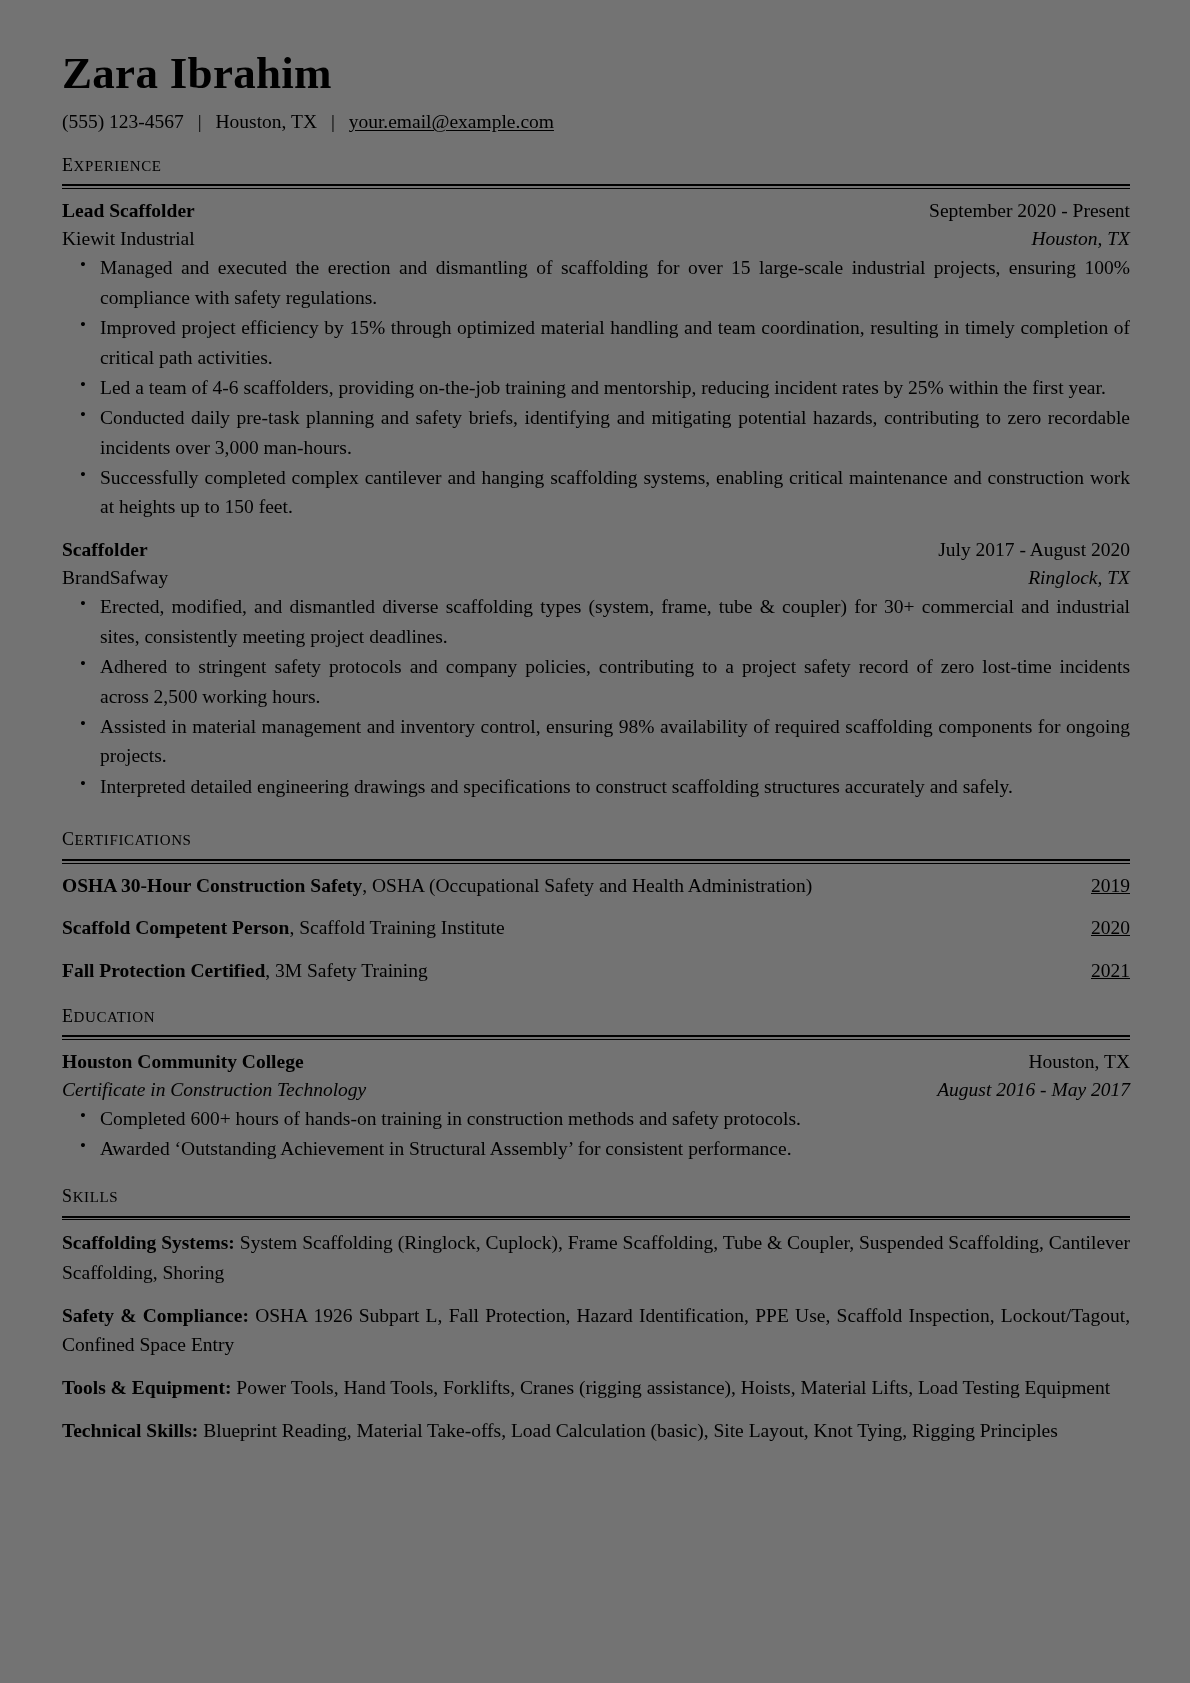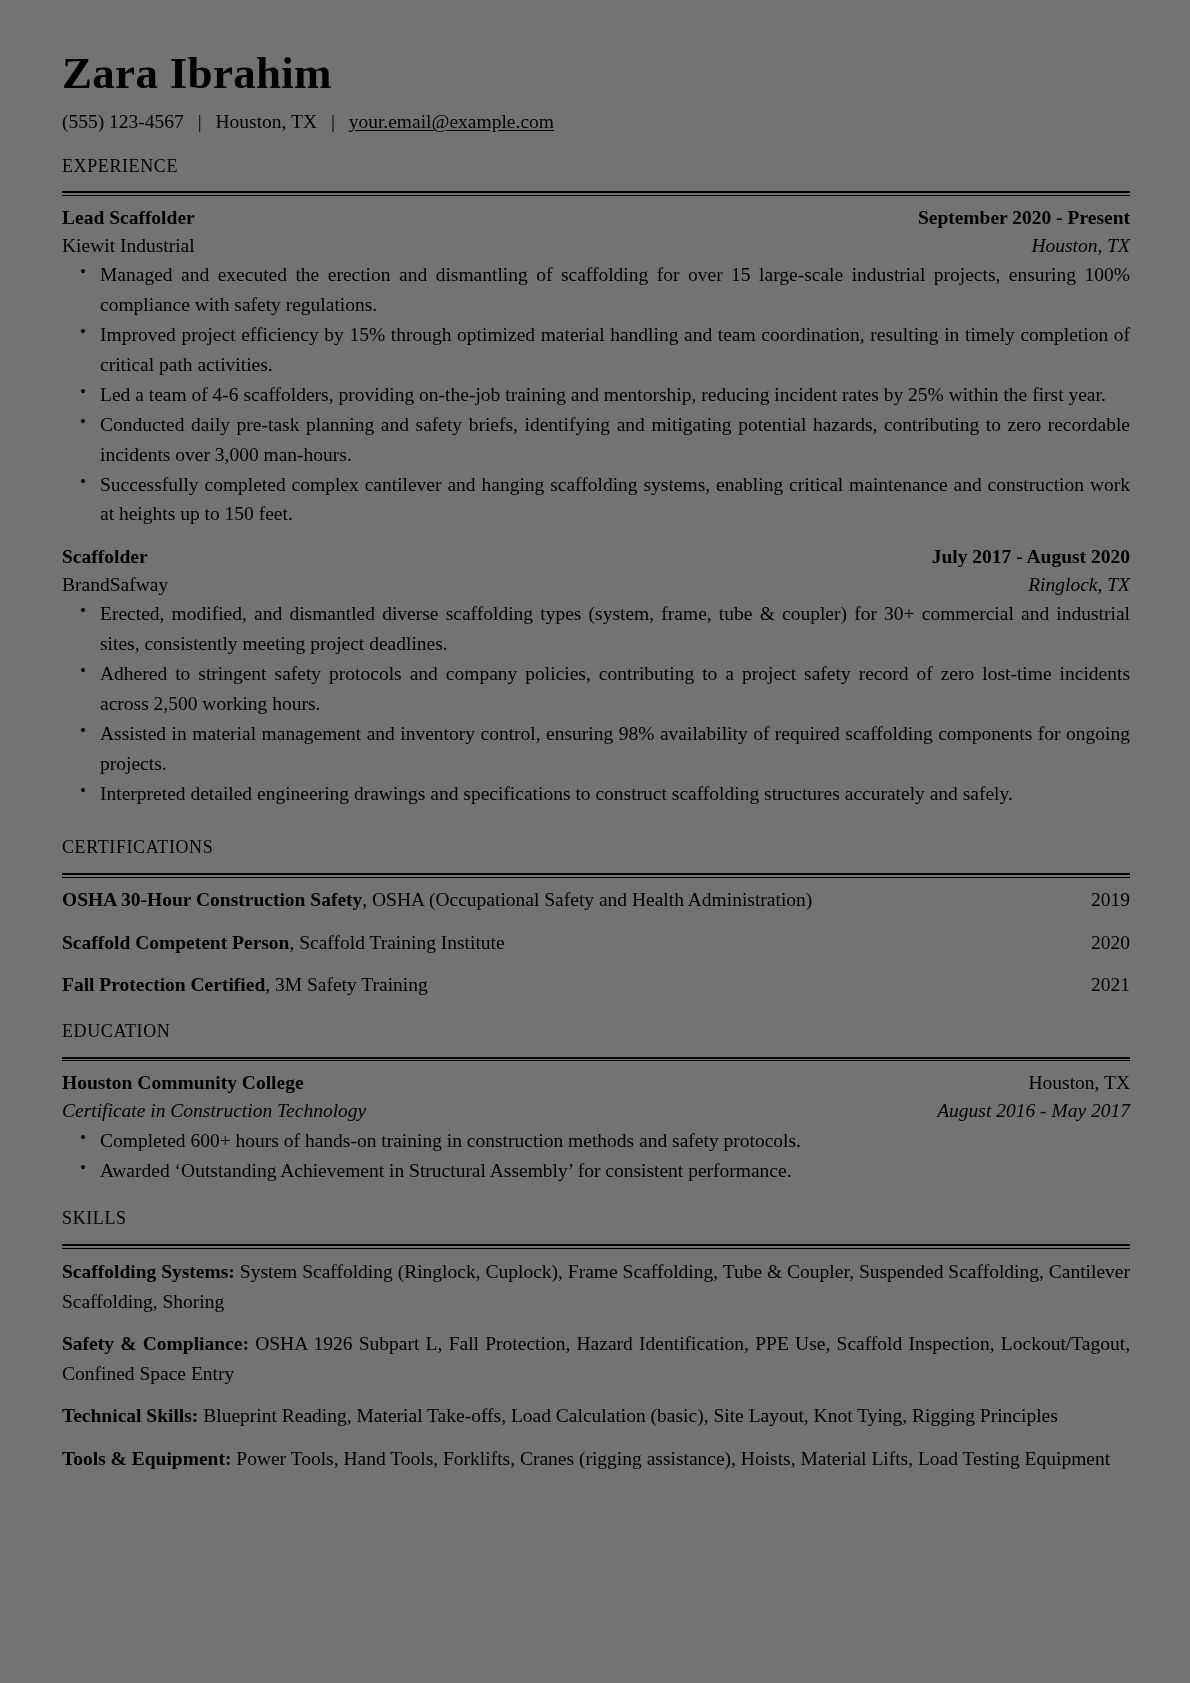--- a/index.html
+++ b/index.html
@@ -42,27 +42,27 @@
   .contact .email {
     text-decoration: underline;
     text-underline-offset: 2px;
   }
 
   
   .section {
     margin-top: 16px;
   }
   .section-title {
-    font-size: 26px;
+    font-size: 21px;
     font-weight: 400;
     font-variant: small-caps;
     text-transform: lowercase;
     letter-spacing: 0.6px;
     line-height: 1.15;
-    padding-bottom: 12px;
+    padding-bottom: 6px;
   }
   .section-title::first-letter {
     font-size: 25px;
   }
   .rule {
     border-top: 2.2px solid #000;
     border-bottom: 1px solid #000;
     height: 1.6px;
     margin-top: 1px;
     margin-bottom: 8px;
@@ -71,21 +71,21 @@
   
   .entry { margin-bottom: 4px; }
   .entry-row {
     display: flex;
     justify-content: space-between;
     align-items: baseline;
     font-size: 19.5px;
     line-height: 1.42;
   }
   .entry-title { font-weight: 700; }
-  .entry-date  { font-weight: 700; white-space: nowrap; }
+  .entry-date  { font-weight: 400; white-space: nowrap; }
   .entry-org   { font-weight: 400; }
   .entry-loc   { font-style: italic; white-space: nowrap; }
 
   ul.bullets {
     margin: 1px 0 0 0;
     padding-left: 38px;
     list-style: none;
   }
   ul.bullets > li {
     font-size: 19.5px;
@@ -110,21 +110,21 @@
     display: flex;
     justify-content: space-between;
     align-items: flex-end;
     font-size: 19.5px;
     line-height: 1.42;
     margin-bottom: 15px;
   }
   .cert-left { padding-right: 20px; }
   .cert-name { font-weight: 700; }
   .cert-issuer { font-weight: 400; }
-  .cert-year { white-space: nowrap; }
+  .cert-year { white-space: nowrap; text-decoration: underline; }
 
   
   .edu-school { font-weight: 700; }
   .edu-loc { white-space: nowrap; }
   .edu-degree { font-style: italic; }
   .edu-dates { font-style: italic; white-space: nowrap; }
 
   
   .skill-row {
     font-size: 19.5px;
@@ -248,22 +248,22 @@
 
     <div class="skill-row">
       <span class="skill-cat">Scaffolding Systems:</span>
       <span>System Scaffolding (Ringlock, Cuplock), Frame Scaffolding, Tube &amp; Coupler, Suspended Scaffolding, Cantilever Scaffolding, Shoring</span>
     </div>
     <div class="skill-row">
       <span class="skill-cat">Safety &amp; Compliance:</span>
       <span>OSHA 1926 Subpart L, Fall Protection, Hazard Identification, PPE Use, Scaffold Inspection, Lockout/Tagout, Confined Space Entry</span>
     </div>
     <div class="skill-row">
+      <span class="skill-cat">Tools &amp; Equipment:</span>
+      <span>Power Tools, Hand Tools, Forklifts, Cranes (rigging assistance), Hoists, Material Lifts, Load Testing Equipment</span>
+    </div>
+    <div class="skill-row">
       <span class="skill-cat">Technical Skills:</span>
       <span>Blueprint Reading, Material Take-offs, Load Calculation (basic), Site Layout, Knot Tying, Rigging Principles</span>
     </div>
-    <div class="skill-row">
-      <span class="skill-cat">Tools &amp; Equipment:</span>
-      <span>Power Tools, Hand Tools, Forklifts, Cranes (rigging assistance), Hoists, Material Lifts, Load Testing Equipment</span>
-    </div>
   </div>
 
 </div>
 
 </body></html>

